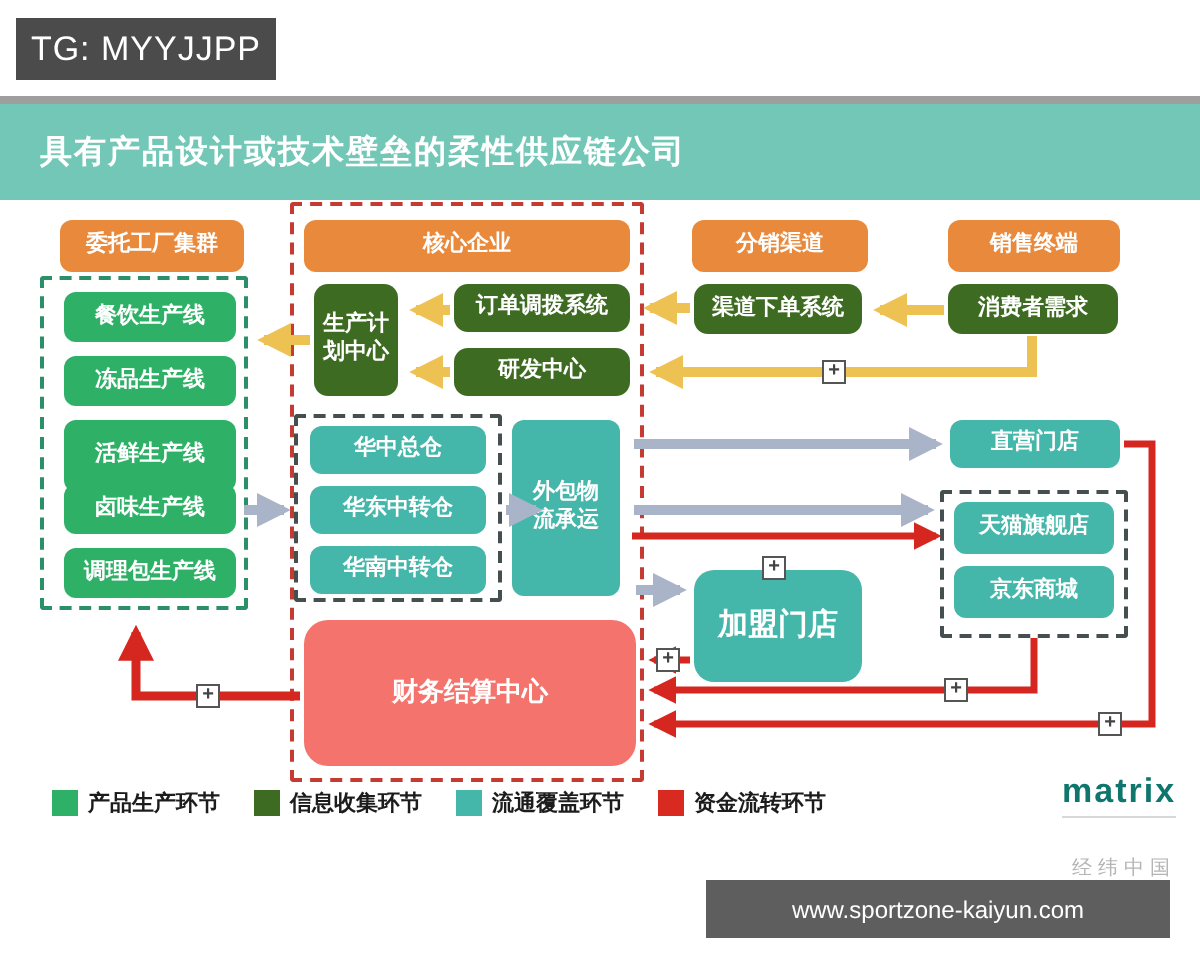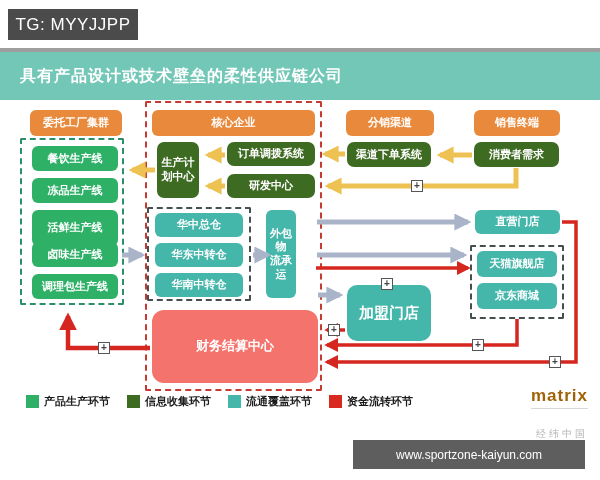--- a/index.html
+++ b/index.html
@@ -25,21 +25,21 @@
   #ec-border{left:470px;top:245px;width:94px;height:74px;border-color:#454f4f;}
   svg.flow{position:absolute;left:0;top:0;z-index:3;}
   .plus{position:absolute;width:12px;height:12px;background:#fff;border:1.5px solid #555;z-index:4;
         box-sizing:border-box;display:flex;align-items:center;justify-content:center;
         font-size:10px;font-weight:bold;color:#444;line-height:1;}
   #legend{left:26px;top:394px;display:flex;gap:17px;align-items:center;z-index:2;}
   .leg{display:flex;align-items:center;gap:5px;}
   .sw{width:13px;height:13px;display:inline-block;}
   .leg span.lab{font-size:11px;font-weight:bold;color:#1c1c1c;}
   #matrix{left:531px;top:387px;text-align:right;z-index:2;}
-  #matrix .m1{font-size:17px;font-weight:bold;color:#a16207;letter-spacing:1px;line-height:1;}
+  #matrix .m1{font-size:17px;font-weight:bold;color:#0f766e;letter-spacing:1px;line-height:1;}
   #matrix .m2{font-size:10px;color:#b5b5b5;letter-spacing:3px;margin-top:4px;border-top:1px solid #d8d8d8;padding-top:18px;}
   #site-bar{left:353px;top:440px;width:232px;height:29px;background:#5e5e5e;color:#fff;font-size:12px;
             display:flex;align-items:center;justify-content:center;z-index:2;}
 </style>
 </head>
 <body>
 
 <div id="stage">
 
   <div class="abs" id="tg-badge">TG: MYYJJPP</div>
@@ -67,21 +67,21 @@
   <div class="box dg ml" style="left:157px;top:142px;width:42px;height:56px;">生产计
 划中心</div>
   <div class="box dg" style="left:227px;top:142px;width:88px;height:24px;">订单调拨系统</div>
   <div class="box dg" style="left:227px;top:174px;width:88px;height:24px;">研发中心</div>
   <div class="box dg" style="left:347px;top:142px;width:84px;height:25px;">渠道下单系统</div>
   <div class="box dg" style="left:474px;top:142px;width:85px;height:25px;">消费者需求</div>
 
   <div class="box tl" style="left:155px;top:213px;width:88px;height:24px;">华中总仓</div>
   <div class="box tl" style="left:155px;top:243px;width:88px;height:24px;">华东中转仓</div>
   <div class="box tl" style="left:155px;top:273px;width:88px;height:24px;">华南中转仓</div>
-  <div class="box tl ml" style="left:266px;top:210px;width:30px;height:88px;border-radius:6px;">外包物
+  <div class="box tl ml" style="left:256px;top:210px;width:54px;height:88px;border-radius:6px;">外包物
 流承运</div>
 
   <div class="box tl" style="left:475px;top:210px;width:85px;height:24px;">直营门店</div>
   <div class="box tl" style="left:477px;top:251px;width:80px;height:26px;">天猫旗舰店</div>
   <div class="box tl" style="left:477px;top:283px;width:80px;height:26px;">京东商城</div>
   <div class="box tl" style="left:347px;top:285px;width:84px;height:56px;border-radius:10px;font-size:15px;">加盟门店</div>
 
   <div class="box" style="left:152px;top:310px;width:166px;height:73px;background:#f4736c;border-radius:12px;font-size:13px;">财务结算中心</div>
 
   <svg class="flow" width="600" height="480" viewBox="0 0 600 480">

